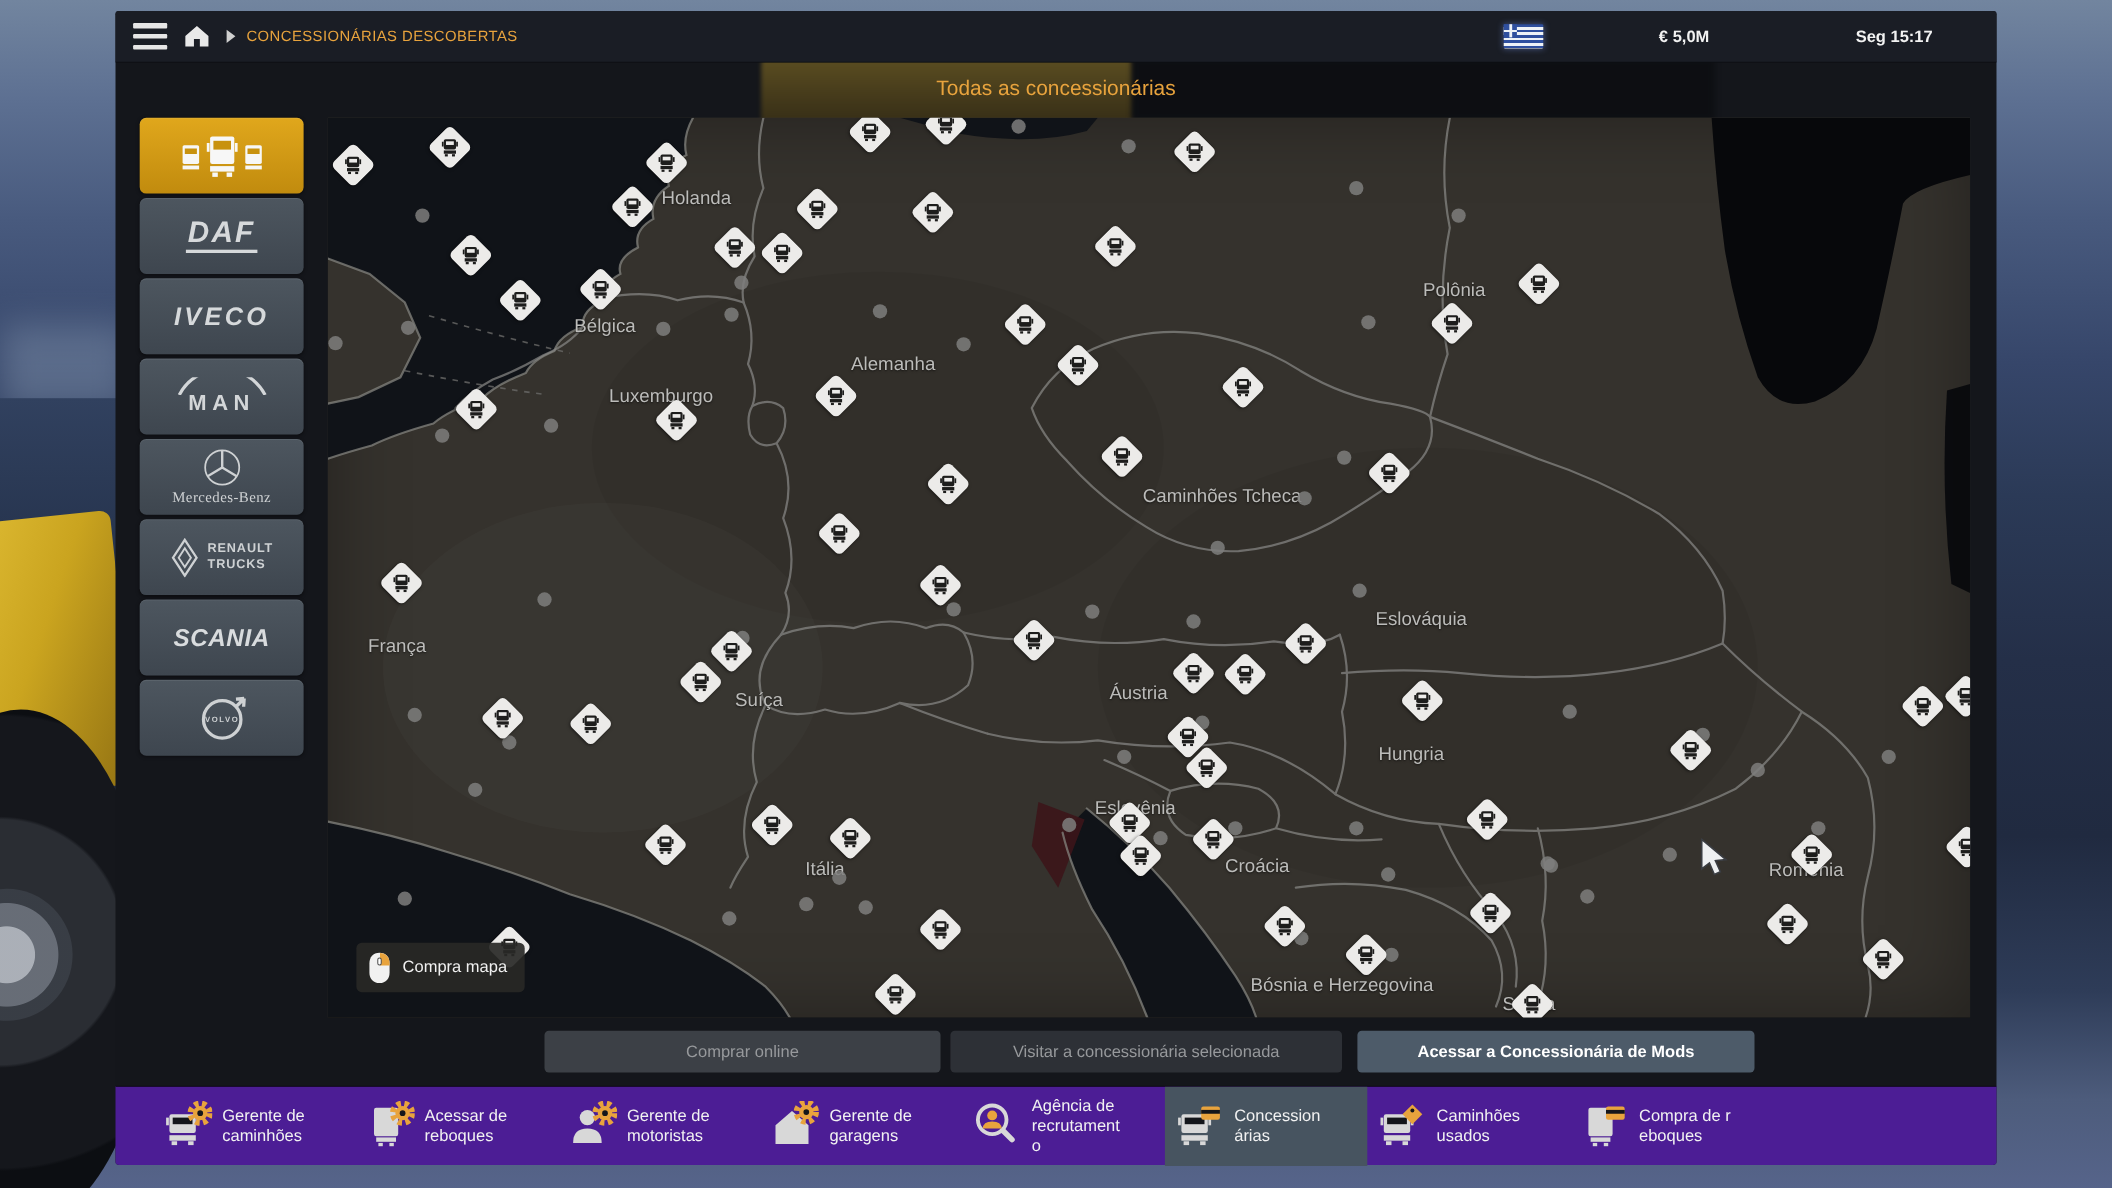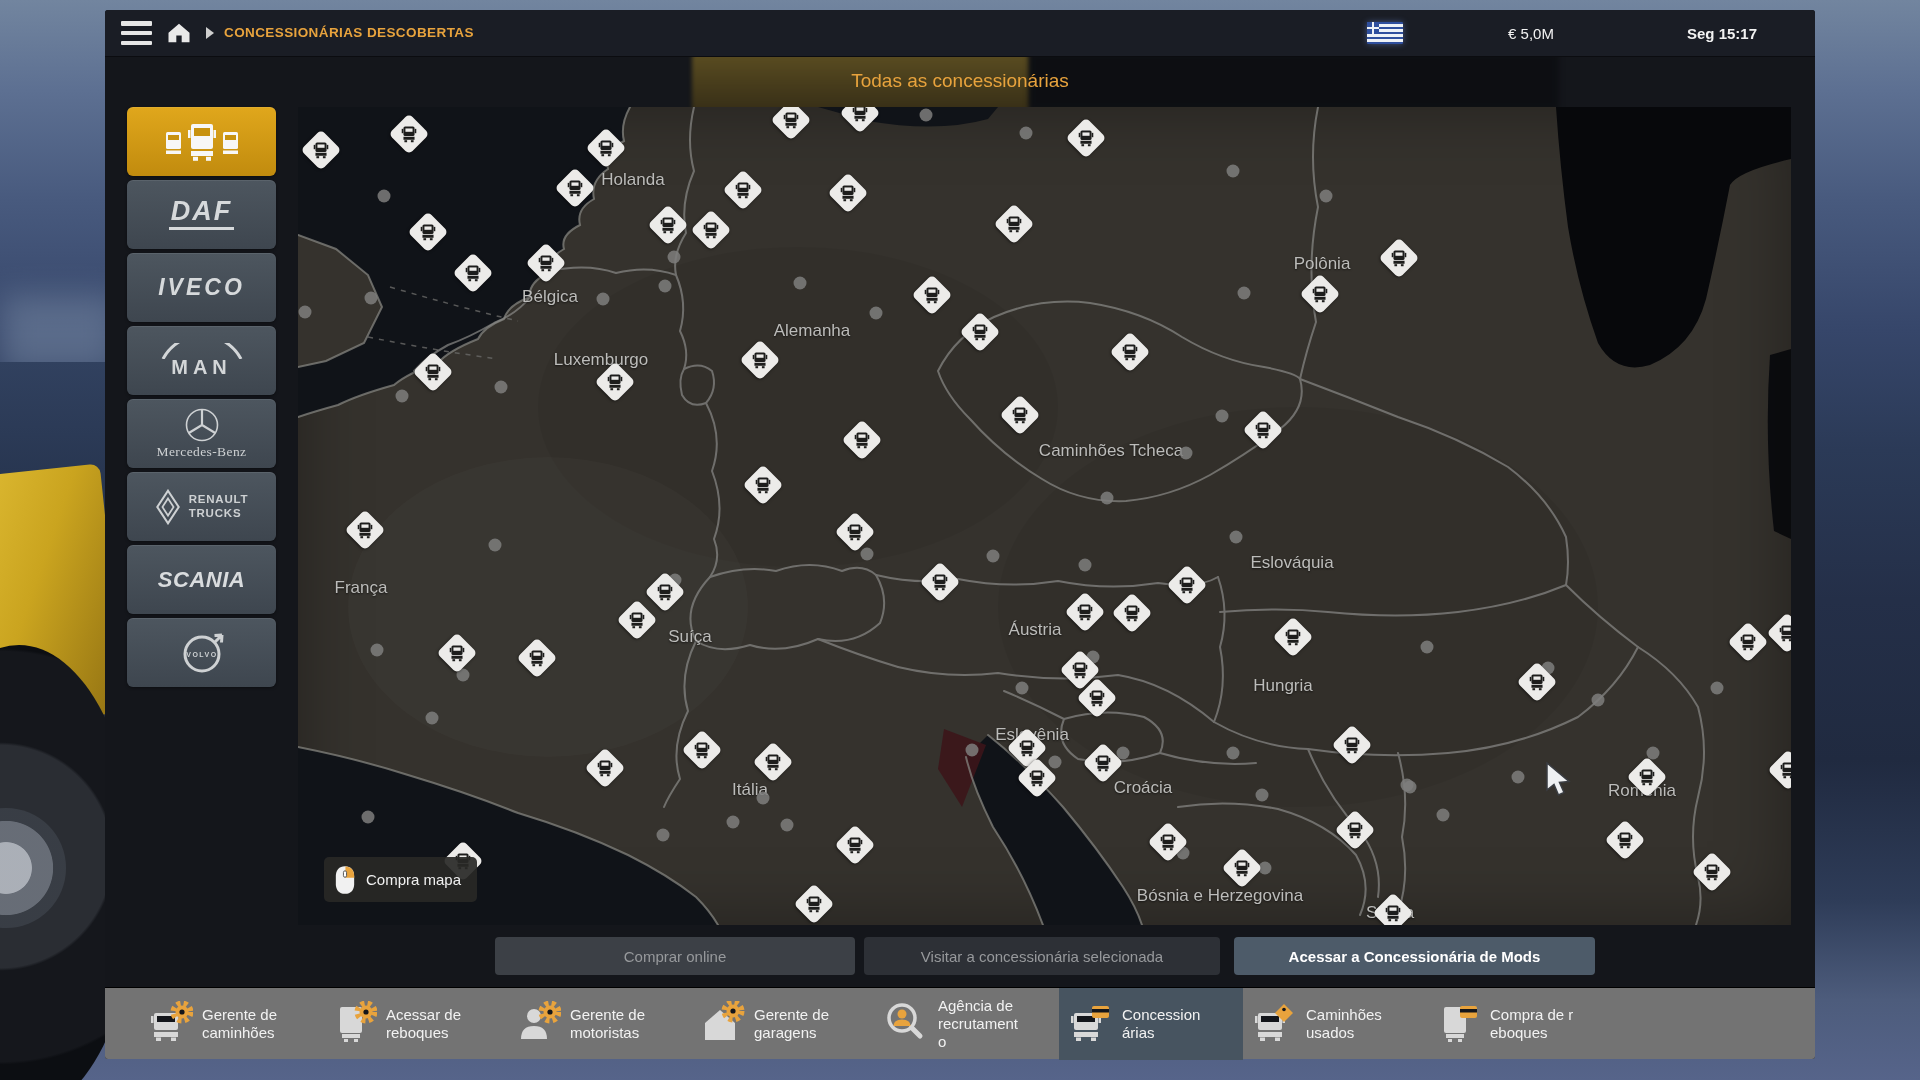--- a/index.html
+++ b/index.html
@@ -24,29 +24,29 @@
   .glow-dark{position:absolute;left:924px;top:42px;width:530px;height:58px;background:#08090c;opacity:.55;filter:blur(3px)}
   
   .topbar{position:absolute;left:0;top:0;width:1710px;height:46px;background:#1a1d25;
     border-bottom:1px solid #0b0c10;border-radius:3px 3px 0 0}
   .burger{position:absolute;left:16px;top:11px;width:31px;height:24px;display:flex;flex-direction:column;
     justify-content:space-between;cursor:pointer}
   .burger span{height:4.5px;background:#e6e6e6;border-radius:1px}
   .home{position:absolute;left:60px;top:9px;width:28px;height:28px;cursor:pointer}
   .crumb-arrow{position:absolute;left:101px;top:17px;width:0;height:0;
     border-left:8px solid #cfcfcf;border-top:6px solid transparent;border-bottom:6px solid transparent}
-  .crumb{position:absolute;left:119px;top:15px;font-size:13.5px;font-weight:bold;letter-spacing:.4px;color:#e8a33d}
+  .crumb{position:absolute;left:119px;top:15px;font-size:13.5px;font-weight:normal;letter-spacing:.4px;color:#e8a33d}
   .flag{position:absolute;left:1262px;top:12px;width:36px;height:22px;border-radius:1px;
     background:repeating-linear-gradient(to bottom,#2f4f9e 0 2.45px,#eef2f7 2.45px 4.9px);
     box-shadow:0 0 6px rgba(130,160,255,.4)}
   .flag::before{content:"";position:absolute;left:0;top:0;width:12.2px;height:12.2px;background:#2f4f9e}
   .flag::after{content:"";position:absolute;left:0;top:0;width:12.2px;height:12.2px;
     background:linear-gradient(to right,transparent 4.9px,#eef2f7 4.9px 7.3px,transparent 7.3px),
                linear-gradient(to bottom,transparent 4.9px,#eef2f7 4.9px 7.3px,transparent 7.3px)}
-  .money{position:absolute;left:1356px;top:15px;width:140px;text-align:center;font-size:15px;font-weight:normal;color:#f2f2f2}
+  .money{position:absolute;left:1356px;top:15px;width:140px;text-align:center;font-size:15px;font-weight:bold;color:#f2f2f2}
   .clock{position:absolute;left:1547px;top:15px;width:140px;text-align:center;font-size:15px;font-weight:bold;color:#f2f2f2}
   .page-title{position:absolute;left:0;top:60px;width:1710px;text-align:center;font-size:19px;color:#e8a33d}
   
   .sidebar{position:absolute;left:22px;top:97px;width:149px;display:flex;flex-direction:column;gap:4px}
   .brand{height:69px;border-radius:6px;background:linear-gradient(#4d565f,#3e464f);cursor:pointer;
     display:flex;align-items:center;justify-content:center;box-shadow:inset 0 1px 0 rgba(255,255,255,.08),0 1px 3px rgba(0,0,0,.4)}
   .brand.selected{background:linear-gradient(#e0a71c,#c18b0e)}
   .logo-daf{font-style:italic;font-weight:900;font-size:27px;letter-spacing:2px;color:#d6d9db;
     border-bottom:3.5px solid #d6d9db;line-height:.95;padding:0 2px 3px}
   .logo-iveco{font-style:italic;font-weight:700;font-size:23px;letter-spacing:3px;color:#d6d9db}
@@ -72,21 +72,21 @@
   .hint{position:absolute;left:26px;top:750px;height:45px;background:rgba(40,40,38,.92);border-radius:5px;
     display:flex;align-items:center;gap:10px;padding:0 16px 0 10px;color:#f0f0f0;font-size:15px}
   .cursor{position:absolute;left:1247px;top:655px}
   
   .act{position:absolute;top:927px;height:38px;border-radius:4px;display:flex;align-items:center;
     justify-content:center;font-size:15px;cursor:pointer}
   #act1{left:390px;width:360px;background:#3c4046;color:#97999c}
   #act2{left:759px;width:356px;background:#2d3036;color:#97999c}
   #act3{left:1129px;width:361px;background:#4d5b69;color:#fff;font-weight:bold}
   
-  .tabbar{position:absolute;left:0;top:977px;width:1710px;height:72px;background:#737373;display:flex;
+  .tabbar{position:absolute;left:0;top:977px;width:1710px;height:72px;background:#4c1d95;display:flex;
     padding-left:34px;box-sizing:border-box;border-top:1px solid #000;border-radius:0 0 3px 3px}
   .tab{width:184px;height:72px;display:flex;align-items:center;gap:9px;cursor:pointer;padding-left:8px;box-sizing:border-box}
   .tab.selected{background:#475460}
   .tab .ticon{width:46px;height:46px;flex:none}
   .tab .tlabel{font-size:15px;color:#f2f2f2;line-height:1.2;width:84px;word-break:break-all}
 </style>
 </head>
 <body>
 
 <div class="scene">

